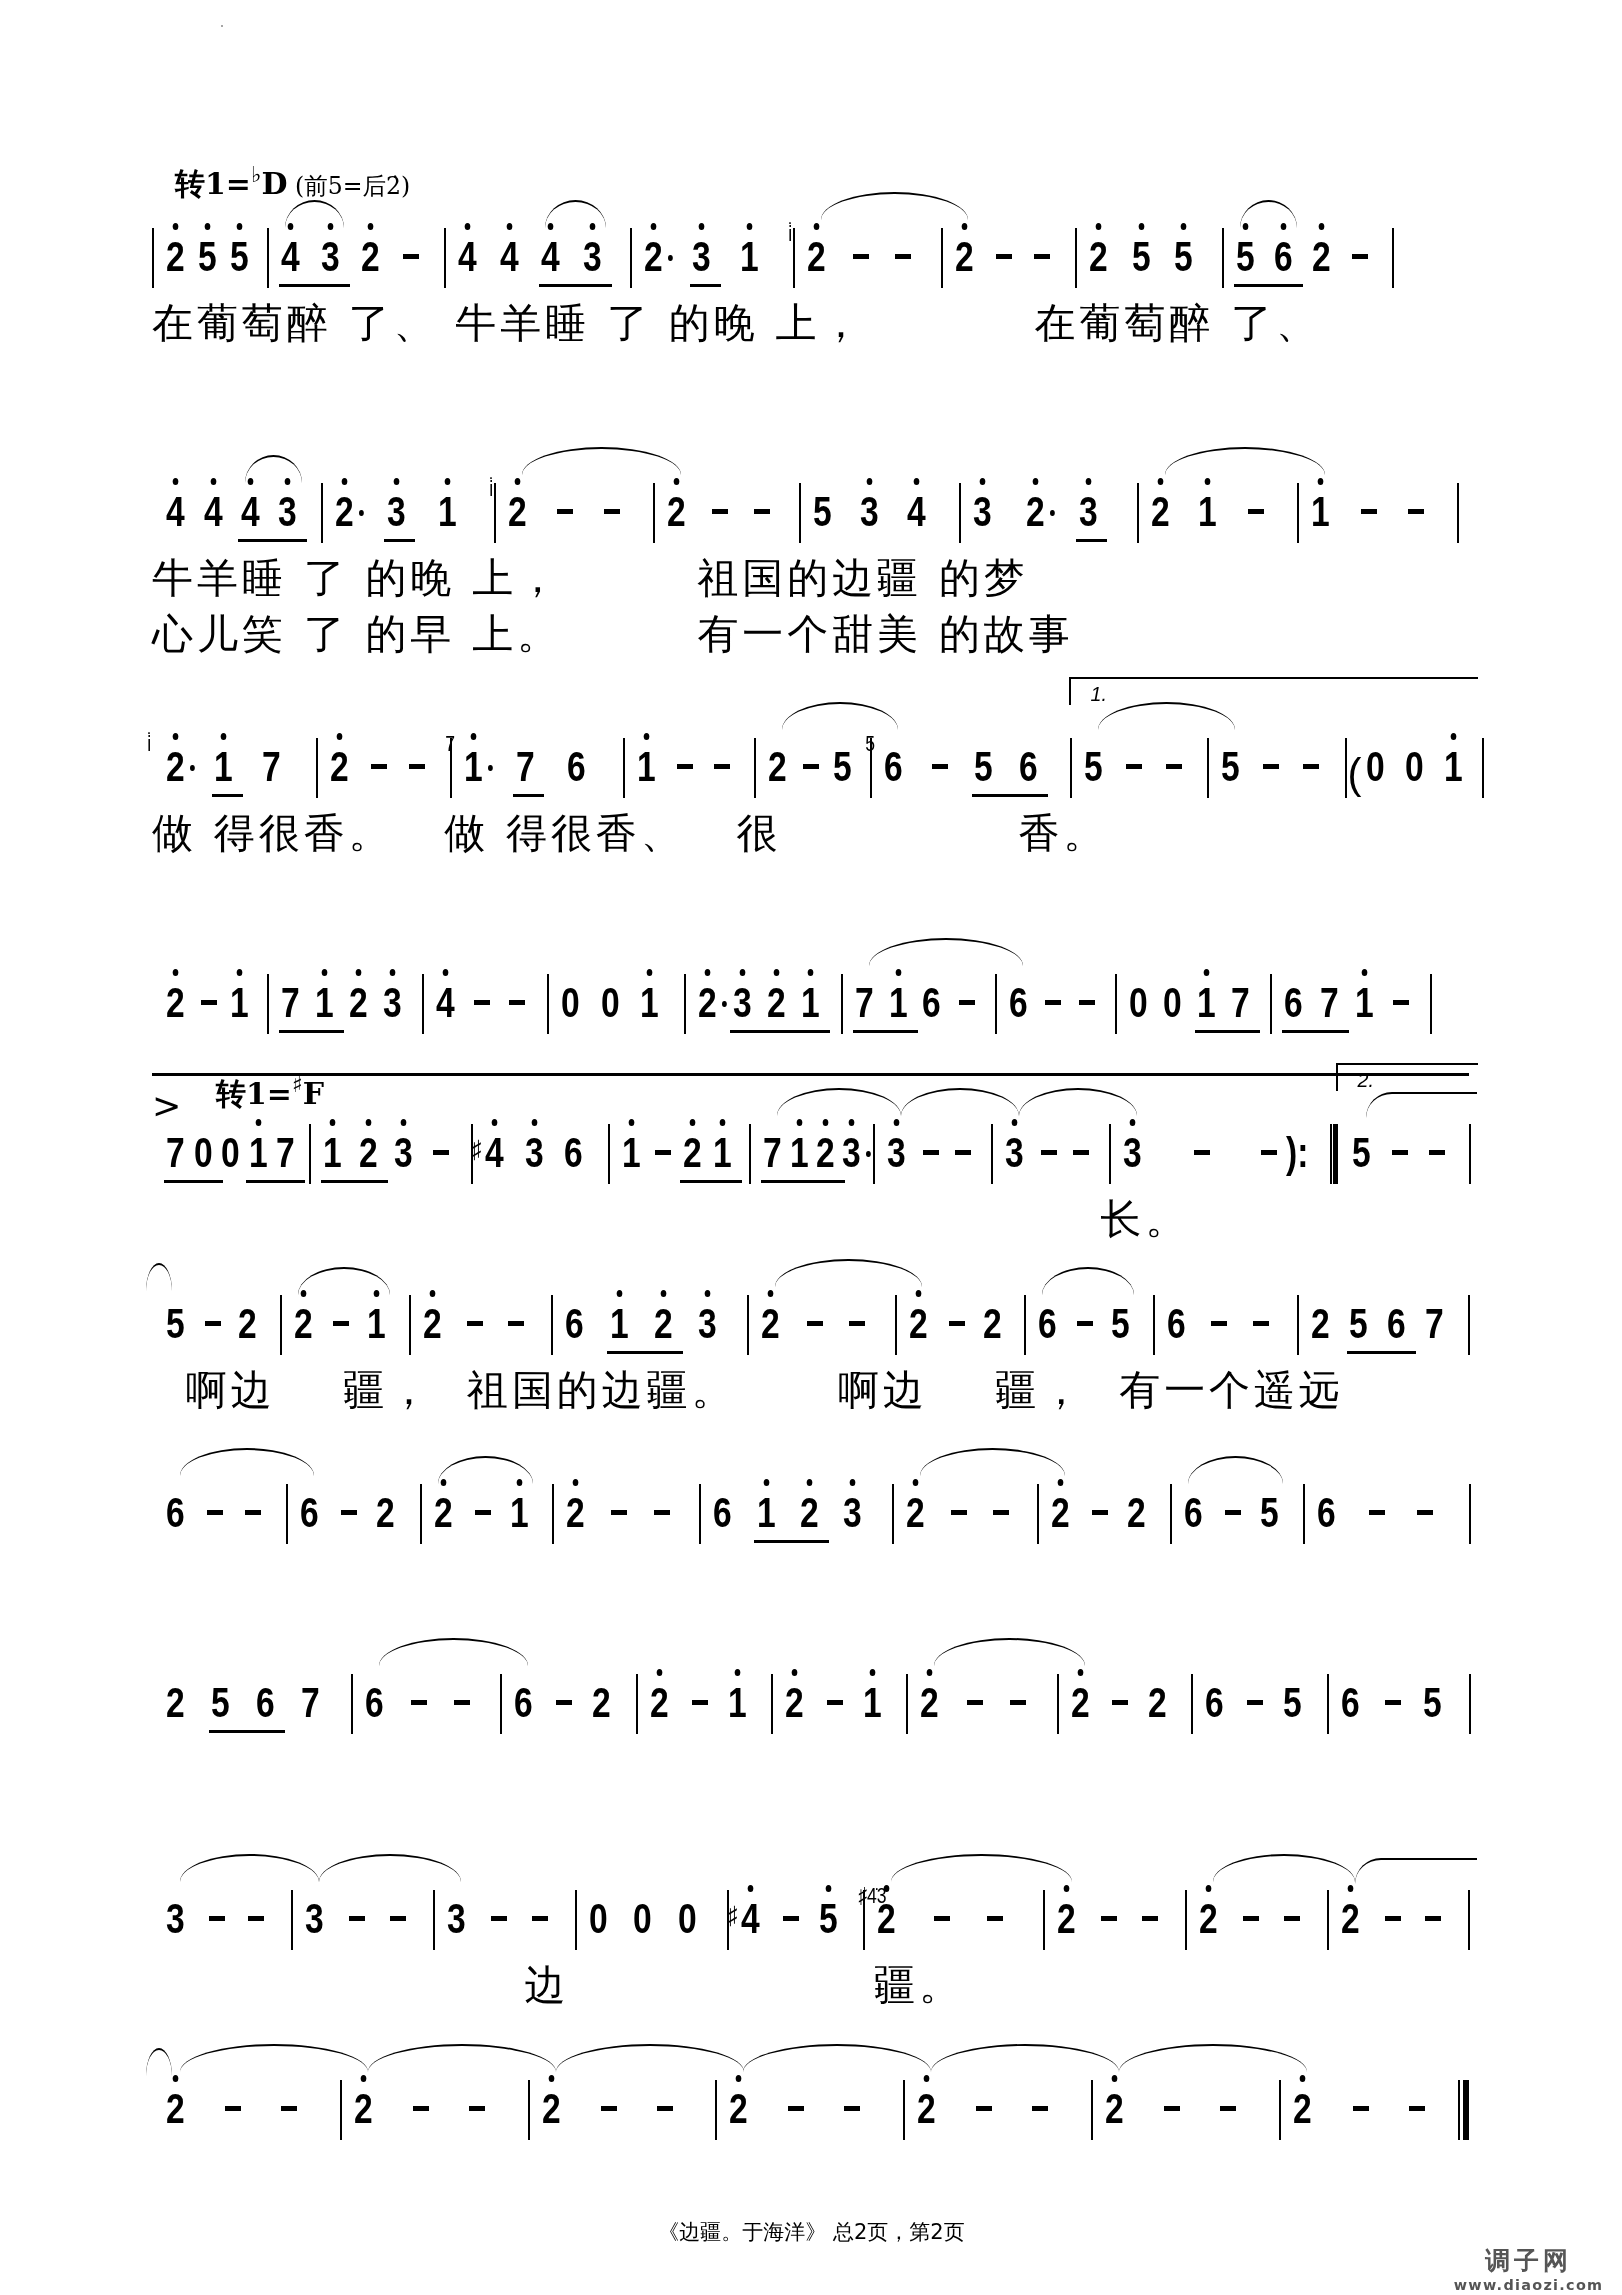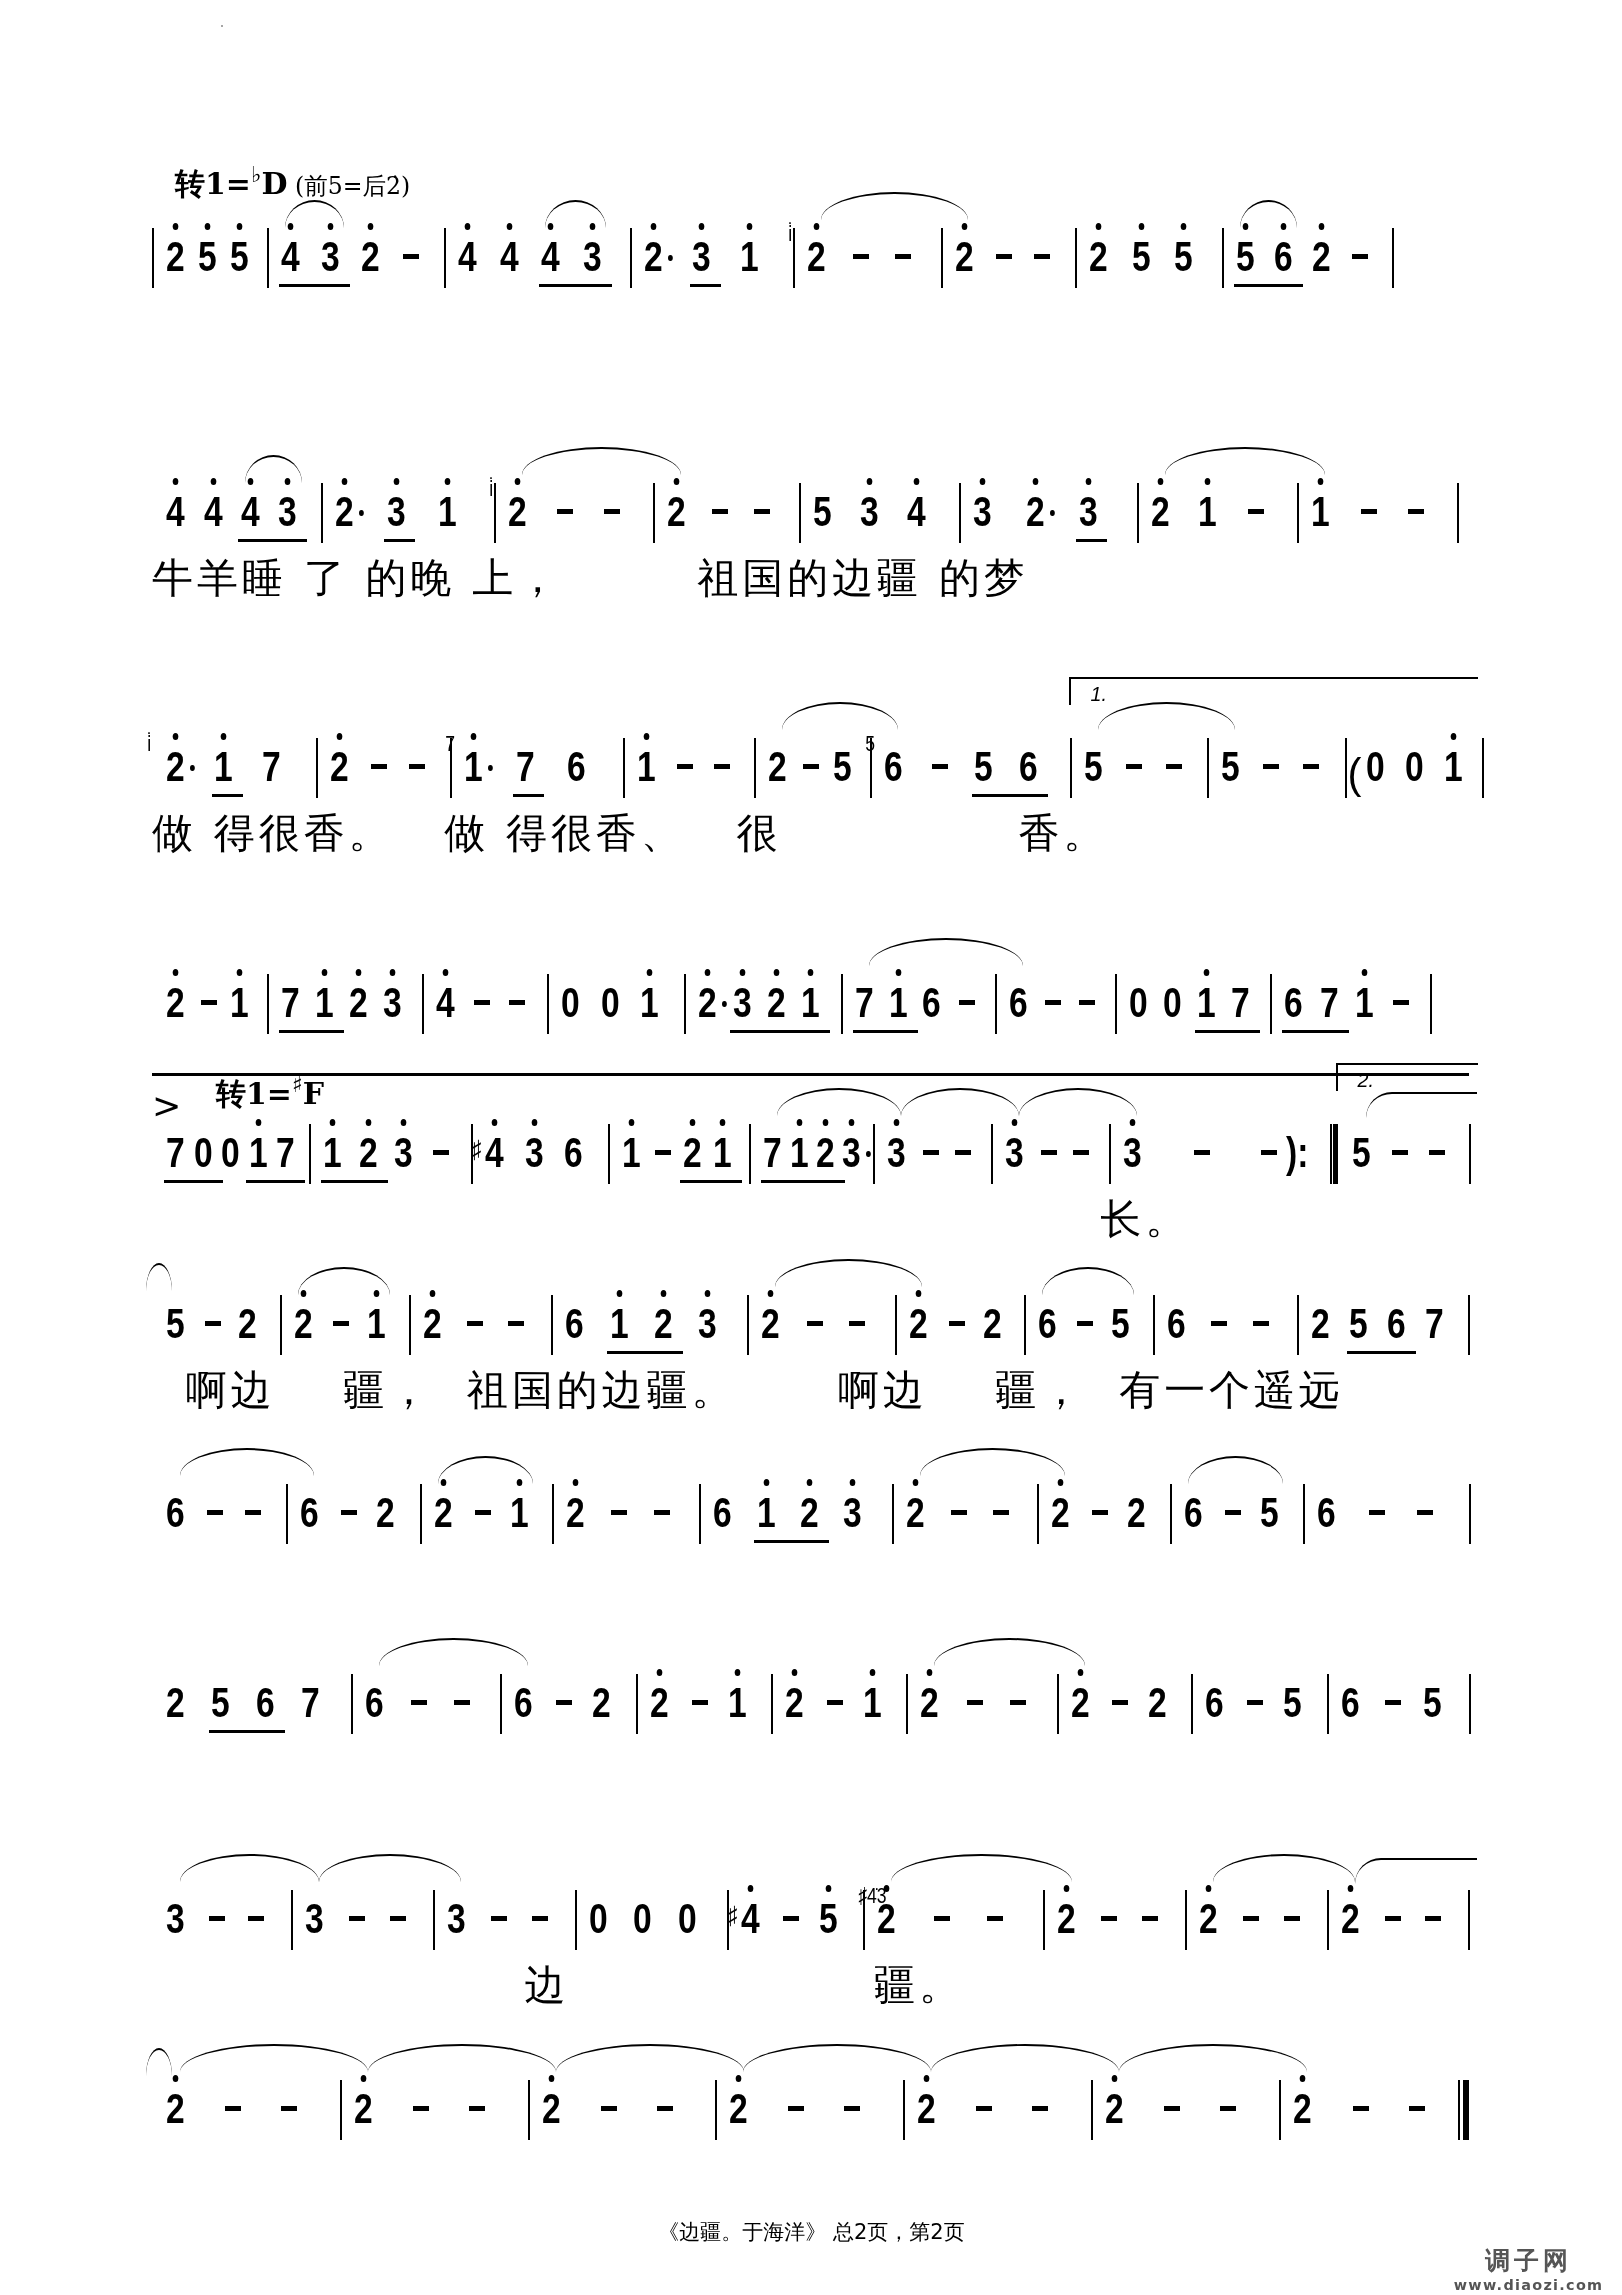--- a/index.html
+++ b/index.html
@@ -97,20 +97,21 @@
           <div class="note" style="left: 14.4px;">5<span class="hd"></span></div>
           <div class="note" style="left: 52px;">6<span class="hd"></span></div>
           <div class="note" style="left: 90px;">2<span class="hd"></span></div>
           <div class="dash" style="left: 130px;"></div>
           <div class="uline" style="left: 11.8px; width: 69px;"></div>
           <div class="slur" style="left: 18.3px; width: 57px; top: -15.7px;"></div>
           <div class="barline" style="left: 0px;"></div>
           <div class="barline" style="left: 170px;"></div>
         </div>
       </div>
+      <div class="lyrics">在葡萄醉 了、 牛羊睡 了 的晚 上，          在葡萄醉 了、</div>
     </div>
     <div class="system" style="top: 471px;">
       <div class="staff">
         <div class="measure" style="left: 0px; width: 169px;">
           <div class="note" style="left: 14.4px;">4<span class="hd"></span></div>
           <div class="note" style="left: 52px;">4<span class="hd"></span></div>
           <div class="note" style="left: 89px;">4<span class="hd"></span></div>
           <div class="note" style="left: 126px;">3<span class="hd"></span></div>
           <div class="uline" style="left: 86px; width: 69px;"></div>
           <div class="slur" style="left: 93px; width: 57px; top: -15.7px;"></div>
@@ -157,20 +158,21 @@
         </div>
         <div class="measure" style="left: 1145px; width: 160px;">
           <div class="note" style="left: 14.4px;">1<span class="hd"></span></div>
           <div class="dash" style="left: 64px;"></div>
           <div class="dash" style="left: 111px;"></div>
           <div class="barline" style="left: 0px;"></div>
           <div class="barline" style="left: 160px;"></div>
         </div>
       </div>
       <div class="lyrics">牛羊睡 了 的晚 上，        祖国的边疆 的梦</div>
+      <div class="lyrics">心儿笑 了 的早 上。        有一个甜美 的故事</div>
     </div>
     <div class="system" style="top: 726px;">
       <div class="staff">
         <div class="volta" style="left: 917px; width: 407px; top: -49px;">
           <span>1.</span>
         </div>
         <div class="measure" style="left: 0px; width: 164px;">
           <div class="note" style="left: 14.4px;">2<span class="hd"></span><span class="dotafter"></span><span class="grace">i̇</span></div>
           <div class="note" style="left: 62px;">1<span class="hd"></span></div>
           <div class="note" style="left: 110px;">7</div>

